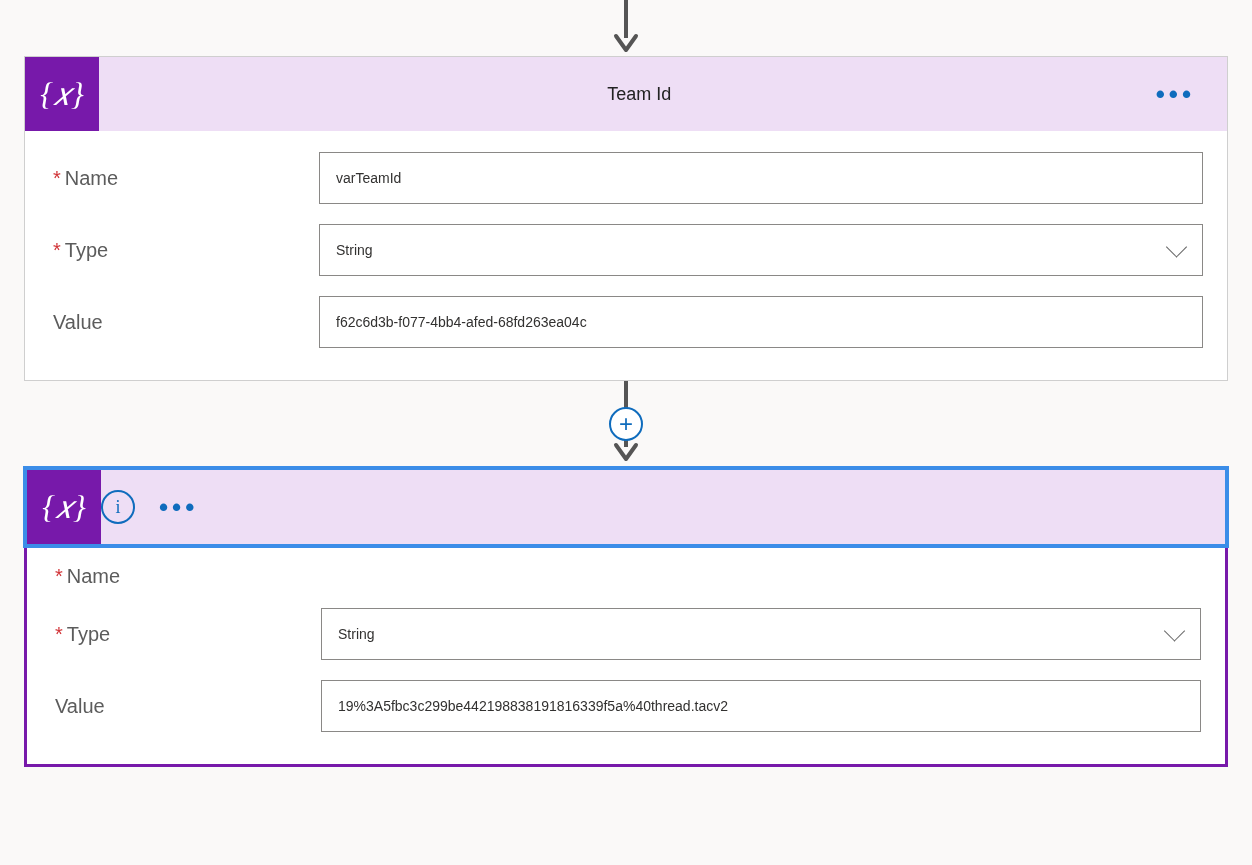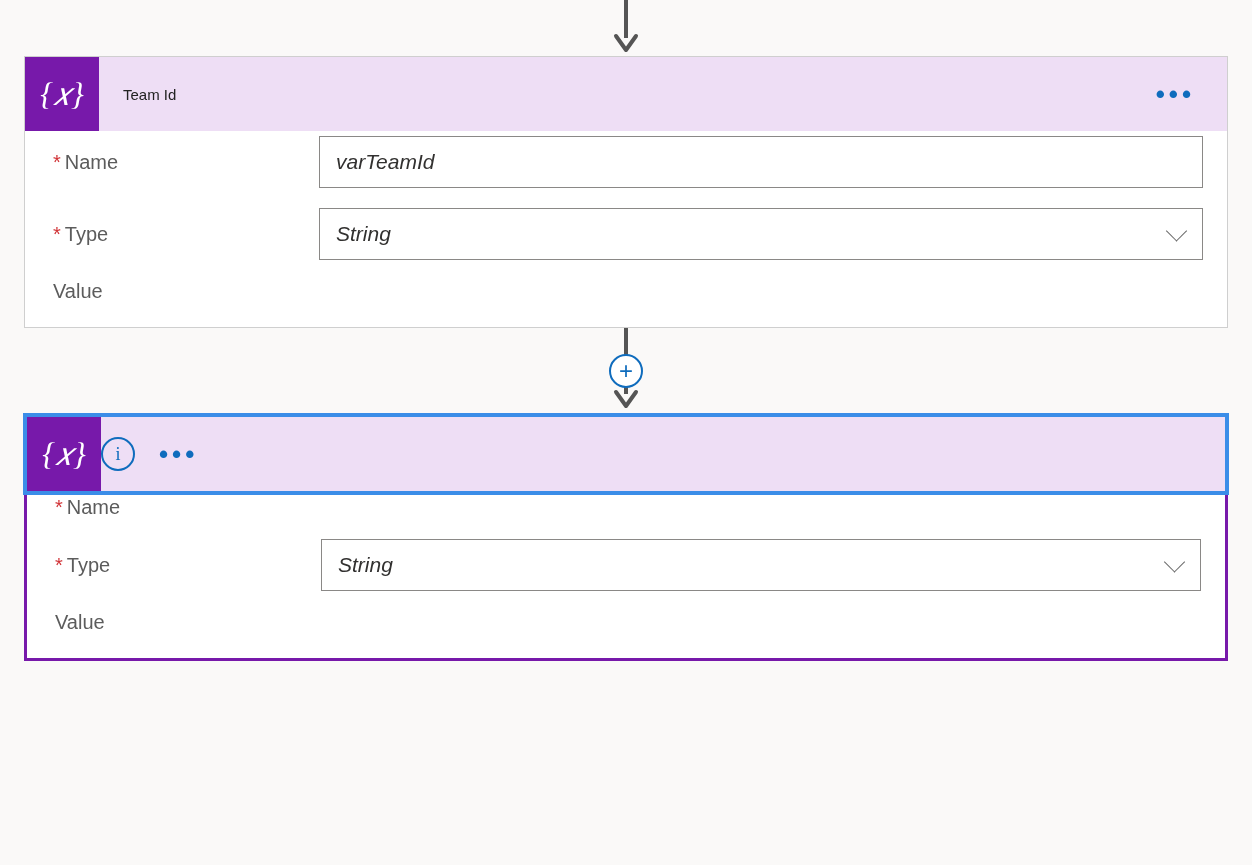--- a/index.html
+++ b/index.html
@@ -54,22 +54,23 @@
   }
   .icon-fx {
     color: #fff;
     font-size: 32px;
     font-style: italic;
     font-family: Georgia, "Times New Roman", serif;
   }
   .card-title {
     flex: 1;
     padding-left: 24px;
-    font-size: 15px;
+    font-size: 18px;
     color: #222;
+    text-align: center;
   }
   .header-actions {
     display: flex;
     align-items: center;
     gap: 24px;
     padding-right: 32px;
   }
   .info-icon {
     width: 34px;
     height: 34px;
@@ -85,51 +86,50 @@
   }
   .ellipsis {
     color: #0f6cbd;
     font-size: 26px;
     letter-spacing: 4px;
     cursor: pointer;
     line-height: 1;
     font-weight: bold;
   }
   .card-body {
-    padding: 5px 24px 24px 24px;
+    padding: 21px 24px 24px 24px;
   }
   .form-row {
     display: flex;
     align-items: center;
     margin-bottom: 20px;
   }
-  .form-row:last-child { margin-bottom: 0; }
+  .form-row:last-child { margin-bottom: 8px; }
   .form-label {
     width: 270px;
     font-size: 20px;
     color: #5c5c5c;
     padding-left: 4px;
   }
   .req::before {
     content: "*";
     color: #d13438;
     margin-right: 4px;
   }
   .form-control {
     flex: 1;
     border: 1px solid #8a8886;
     background: #fff;
     height: 52px;
     display: flex;
     align-items: center;
     padding: 0 16px;
-    font-size: 21px;
+    font-size: 14px;
     color: #323130;
     position: relative;
-    font-style: italic;
   }
   .form-control.select::after {
     content: "";
     position: absolute;
     right: 18px;
     top: 50%;
     width: 14px;
     height: 14px;
     border-right: 1.5px solid #666;
     border-bottom: 1.5px solid #666;
@@ -187,20 +187,21 @@
       <div class="form-row">
         <div class="form-label req">Name</div>
         <div class="form-control">varTeamId</div>
       </div>
       <div class="form-row">
         <div class="form-label req">Type</div>
         <div class="form-control select">String</div>
       </div>
       <div class="form-row">
         <div class="form-label">Value</div>
+        <div class="form-control">f62c6d3b-f077-4bb4-afed-68fd263ea04c</div>
       </div>
     </div>
   </div>
 
   <div class="connector">
     <div class="connector-line">
       <svg width="32" height="86" viewBox="0 0 32 86">
         <line x1="16" y1="0" x2="16" y2="66" stroke="#555" stroke-width="4"></line>
         <path d="M6 64 L16 78 L26 64" fill="none" stroke="#555" stroke-width="4" stroke-linecap="round" stroke-linejoin="round"></path>
       </svg>
@@ -225,17 +226,18 @@
     <div class="card-body">
       <div class="form-row">
         <div class="form-label req">Name</div>
       </div>
       <div class="form-row">
         <div class="form-label req">Type</div>
         <div class="form-control select">String</div>
       </div>
       <div class="form-row">
         <div class="form-label">Value</div>
+        <div class="form-control">19%3A5fbc3c299be44219883819181­6339f5a%40thread.tacv2</div>
       </div>
     </div>
   </div>
 
 </div>
 
 </body></html>

